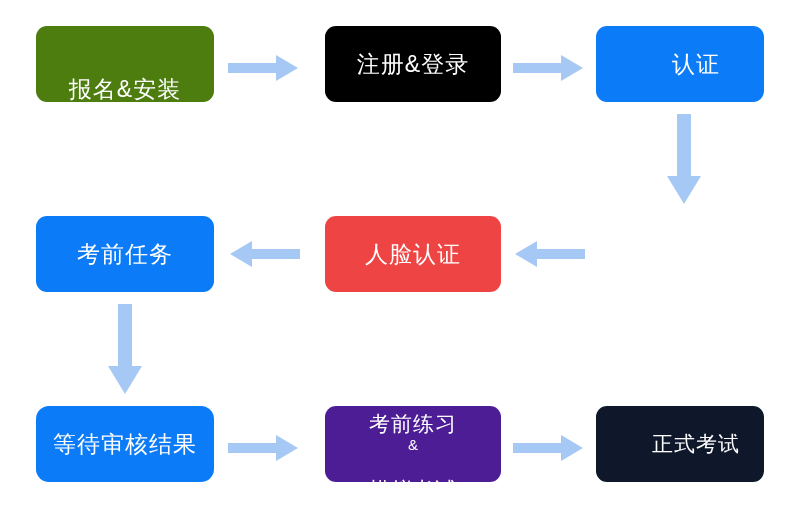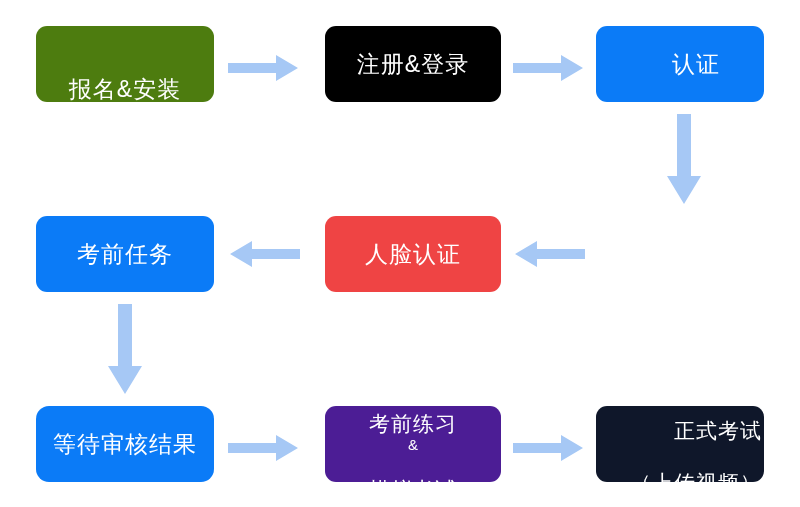--- a/index.html
+++ b/index.html
@@ -149,17 +149,16 @@
 
   <div class="arrow" style="left:513px; top:434px;">
     <svg width="72" height="28" viewBox="0 0 72 28" aria-hidden="true">
       <path d="M0 9 L48 9 L48 1 L70 14 L48 27 L48 19 L0 19 Z" fill="#a6c8f5"></path>
     </svg>
   </div>
 
   <div class="node r3 c3 multi" style="background: #0f172a; color: rgb(255, 255, 255); text-align: right;">
     <span class="label">
       <span>正式考试</span><br>
-      <span>（上传视频）</span>
     </span>
   </div>
 
 </div>
 
 </body></html>

